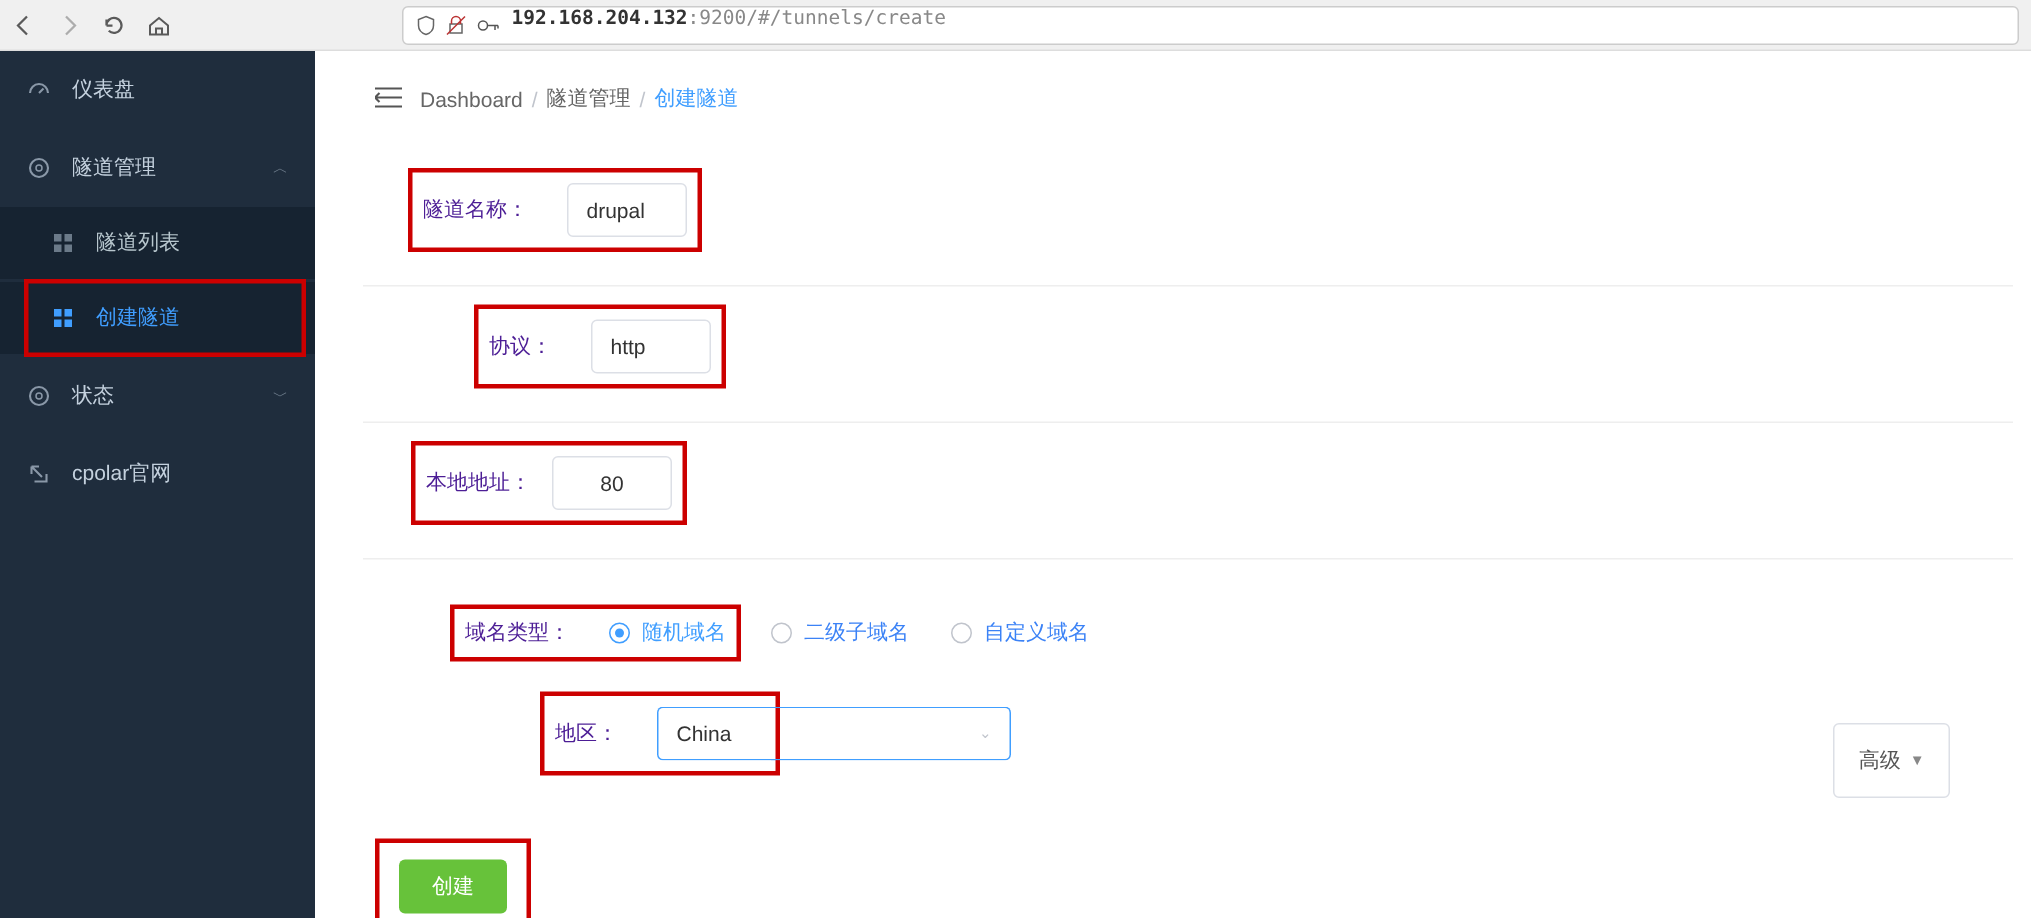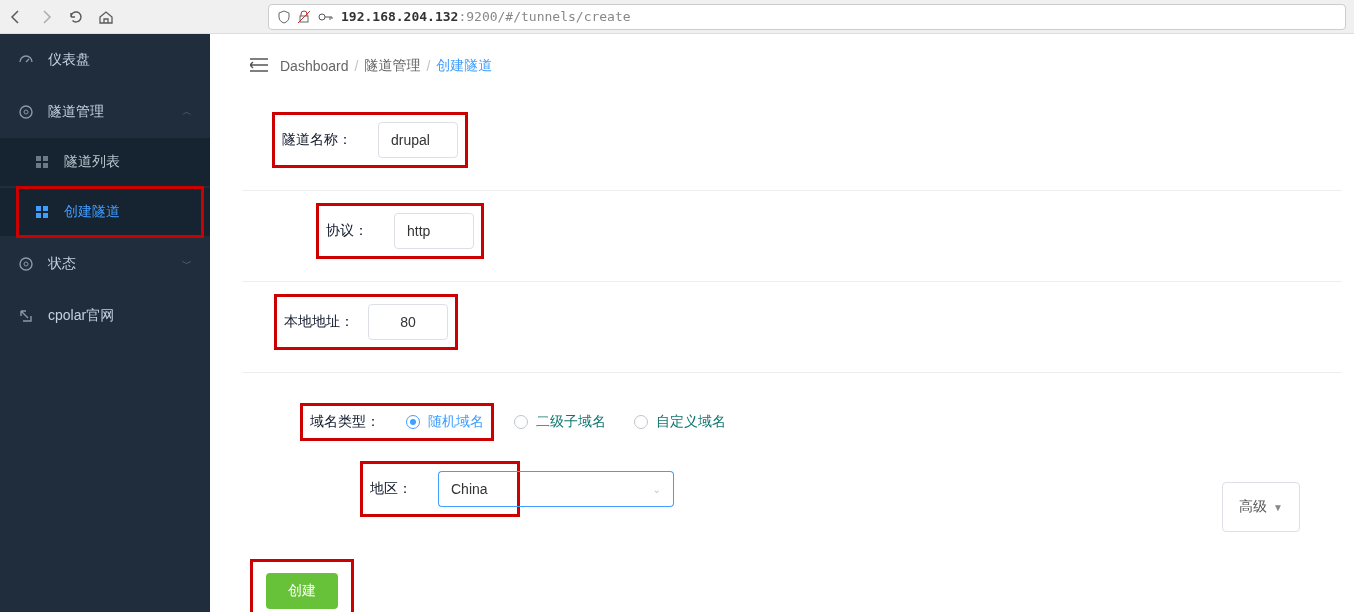--- a/index.html
+++ b/index.html
@@ -2,21 +2,21 @@
 <html><head>
 <meta charset="utf-8">
 <style>
 * { box-sizing: border-box; margin: 0; padding: 0; }
 body { font-family: -apple-system, "Helvetica Neue", Arial, sans-serif; font-size: 14px; color: #333; background: #fff; width: 1354px; height: 612px; overflow: hidden; }
 
 
 .browser-bar { height: 34px; background: #f0f0f0; display: flex; align-items: center; padding: 0 8px; border-bottom: 1px solid #ddd; }
 .nav-controls { display: flex; gap: 14px; align-items: center; margin-right: 14px; color: #5a5a5a; }
 .nav-icon { width: 16px; height: 16px; display: flex; align-items: center; justify-content: center; }
-.url-bar { flex: 1; background: #fff; border: 1px solid #ccc; border-radius: 4px; height: 26px; display: flex; align-items: center; padding: 0 8px; gap: 8px; margin-left: 140px; }
+.url-bar { flex: 1; background: #fff; border: 1px solid #ccc; border-radius: 4px; height: 26px; display: flex; padding: 0 8px; gap: 8px; margin-left: 140px; }
 .url-icons { display: flex; gap: 6px; align-items: center; color: #555; }
 .url-text { font-family: monospace; font-size: 13px; color: #333; }
 .url-text .gray { color: #888; }
 
 
 .app { display: flex; height: 578px; }
 .sidebar { width: 210px; background: #1f2d3d; color: #b8c7ce; display: flex; flex-direction: column; }
 .side-item { display: flex; align-items: center; height: 52px; padding: 0 18px; gap: 14px; cursor: pointer; font-size: 14px; }
 .side-item.sub { padding-left: 34px; height: 48px; background: #162331; }
 .side-item.active { color: #409eff; }
@@ -25,28 +25,28 @@
 .side-icon { width: 16px; height: 16px; display: flex; align-items: center; justify-content: center; color: #8a98a8; }
 
 
 .main { flex: 1; background: #fff; padding: 12px 40px; position: relative; }
 .crumb-row { display: flex; align-items: center; gap: 12px; height: 40px; color: #666; }
 .breadcrumb { display: flex; gap: 6px; align-items: center; font-size: 14px; }
 .breadcrumb .sep { color: #c0c4cc; }
 .breadcrumb .current { color: #409eff; }
 
 .form-row { display: flex; align-items: center; margin: 14px 0 24px; }
-.form-label { width: 118px; text-align: right; padding-right: 14px; color: #0f172a; font-size: 14px; }
+.form-label { width: 118px; text-align: right; padding-right: 14px; color: #4c1d95; font-size: 14px; }
 .input-box { border: 1px solid #dcdfe6; border-radius: 4px; height: 36px; padding: 0 12px; display: flex; align-items: center; min-width: 80px; color: #333; }
 .input-box.wide { width: 230px; justify-content: space-between; }
 .input-box.sel { width: 230px; border: 1px solid #409eff; justify-content: space-between; }
 .chev-down { color: #c0c4cc; font-size: 10px; }
 
 .radio-row { display: flex; align-items: center; gap: 28px; }
-.radio-opt { display: flex; align-items: center; gap: 8px; color: #0f766e; cursor: pointer; }
+.radio-opt { display: flex; align-items: center; gap: 8px; color: #3b82f6; cursor: pointer; }
 .radio-opt.sel { color: #409eff; }
 .radio-circle { width: 14px; height: 14px; border: 1px solid #c0c4cc; border-radius: 50%; display: flex; align-items: center; justify-content: center; }
 .radio-opt.sel .radio-circle { border-color: #409eff; }
 .radio-dot { width: 6px; height: 6px; background: #409eff; border-radius: 50%; }
 
 .adv-btn { position: absolute; right: 54px; top: 448px; border: 1px solid #dcdfe6; border-radius: 4px; height: 50px; padding: 0 16px; display: flex; align-items: center; gap: 6px; background: #fff; cursor: pointer; color: #555; }
 
 .create-btn { background: #67c23a; color: #fff; border: none; border-radius: 4px; height: 36px; padding: 0 22px; cursor: pointer; font-size: 14px; }
 
 

